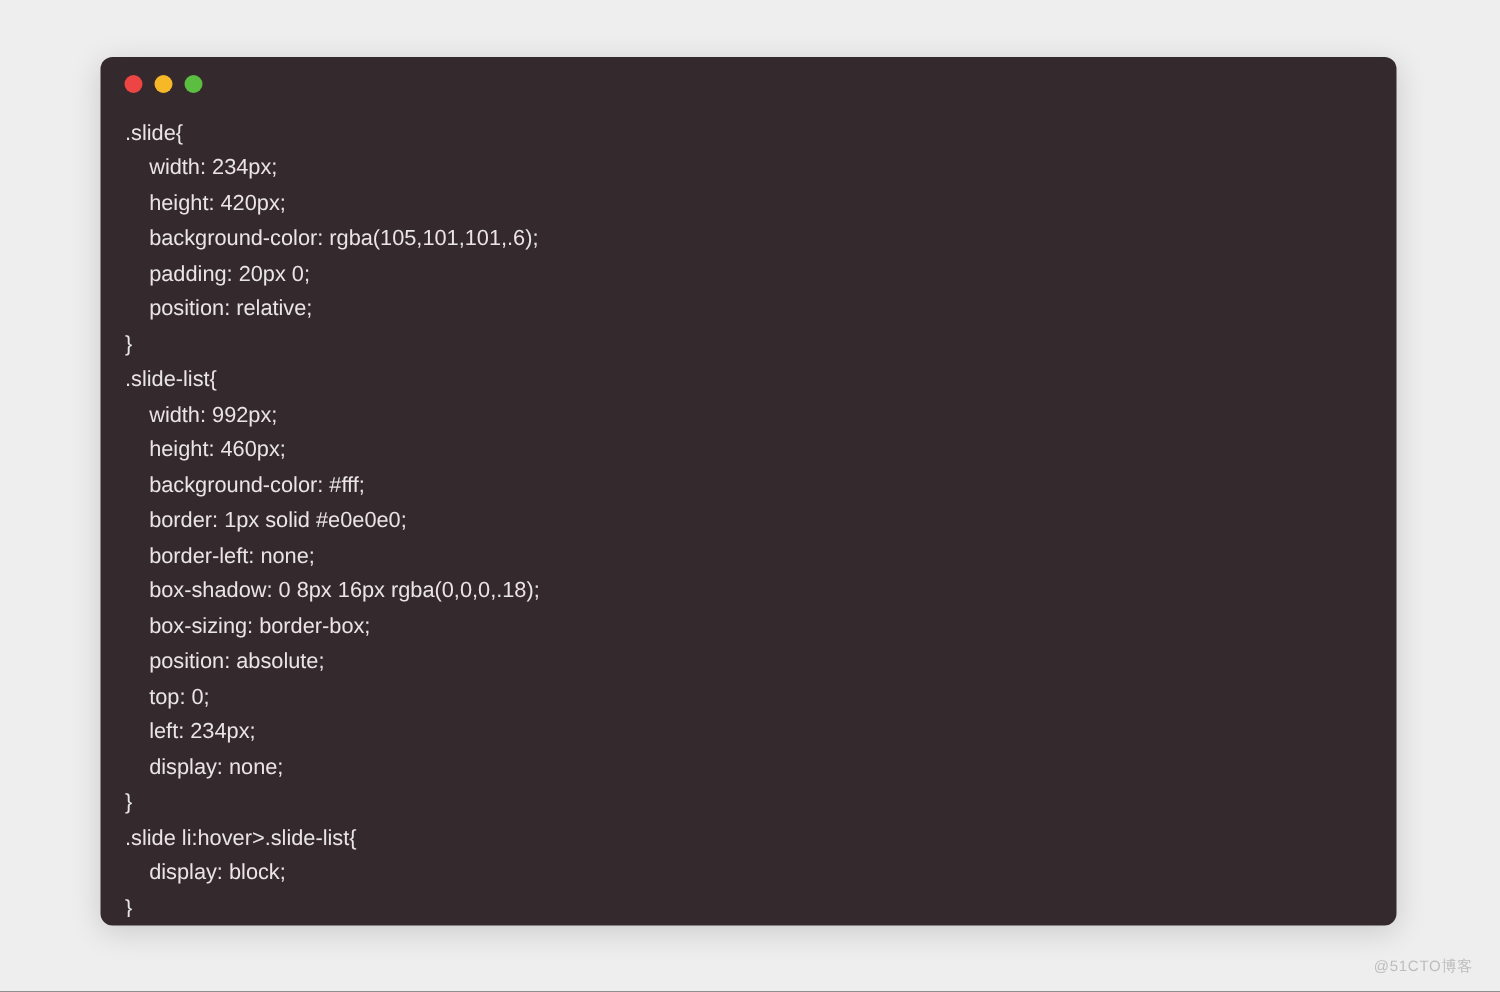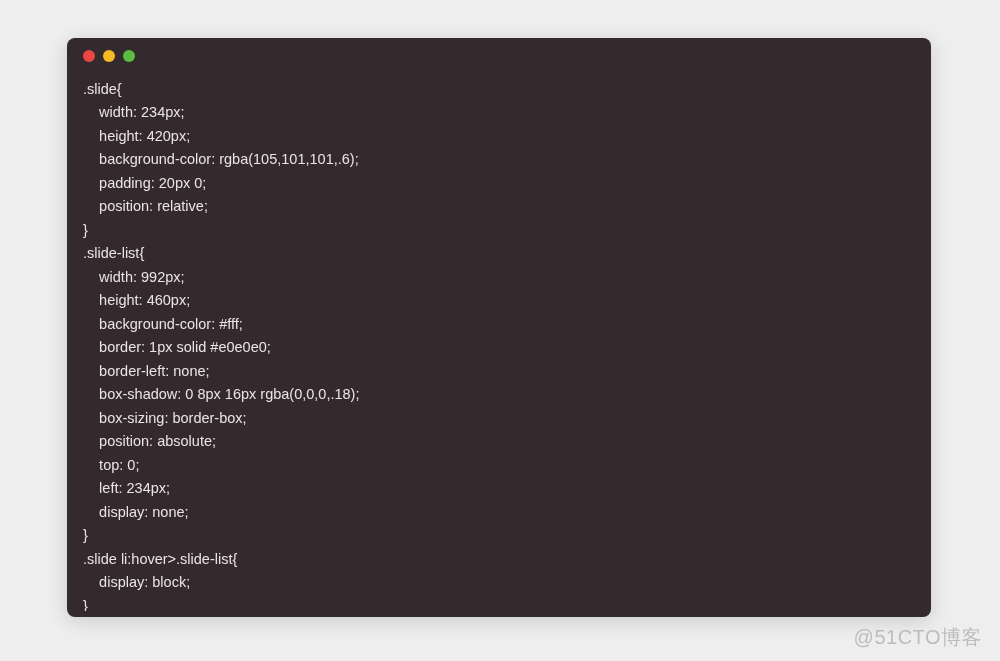--- a/index.html
+++ b/index.html
@@ -65,21 +65,21 @@
     white-space: pre;
     min-width: 1200px; 
     font-weight: 400;
     font-family: "Microsoft YaHei", "Segoe UI", Arial, sans-serif;
   }
   .watermark {
     position: absolute;
     right: 18px;
     bottom: 10px;
     color: #bdbdbd;
-    font-size: 20px;
+    font-size: 10px;
     letter-spacing: 0.5px;
   }
 </style>
 </head>
 <body>
 
 <div class="window">
   <div class="titlebar">
     <div class="dot" style="background:#ed4444"></div>
     <div class="dot" style="background:#f7b828"></div>

